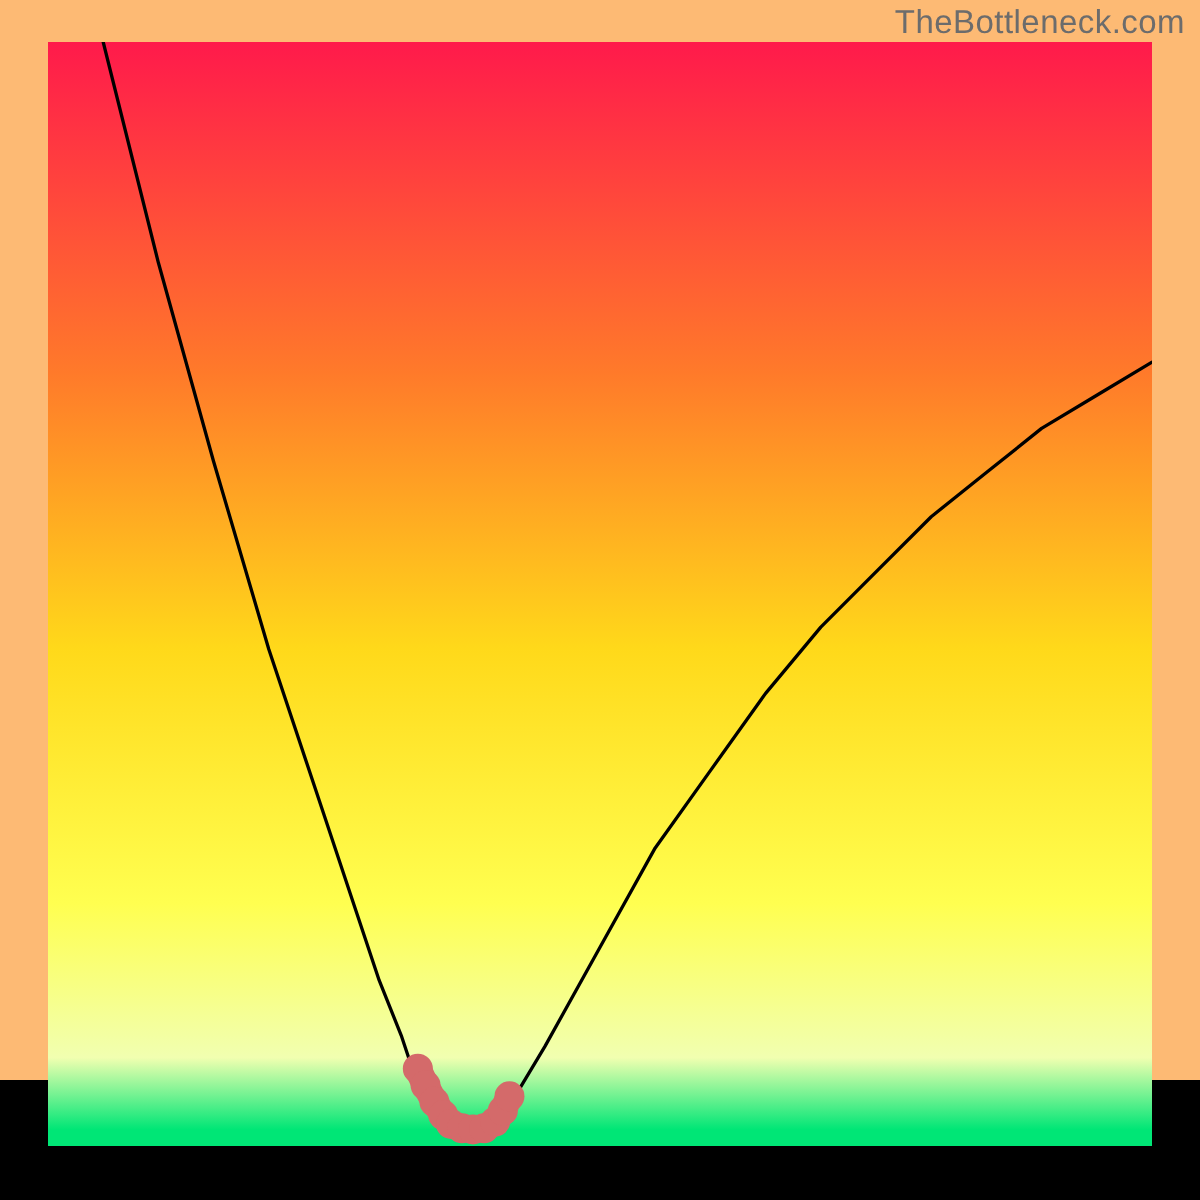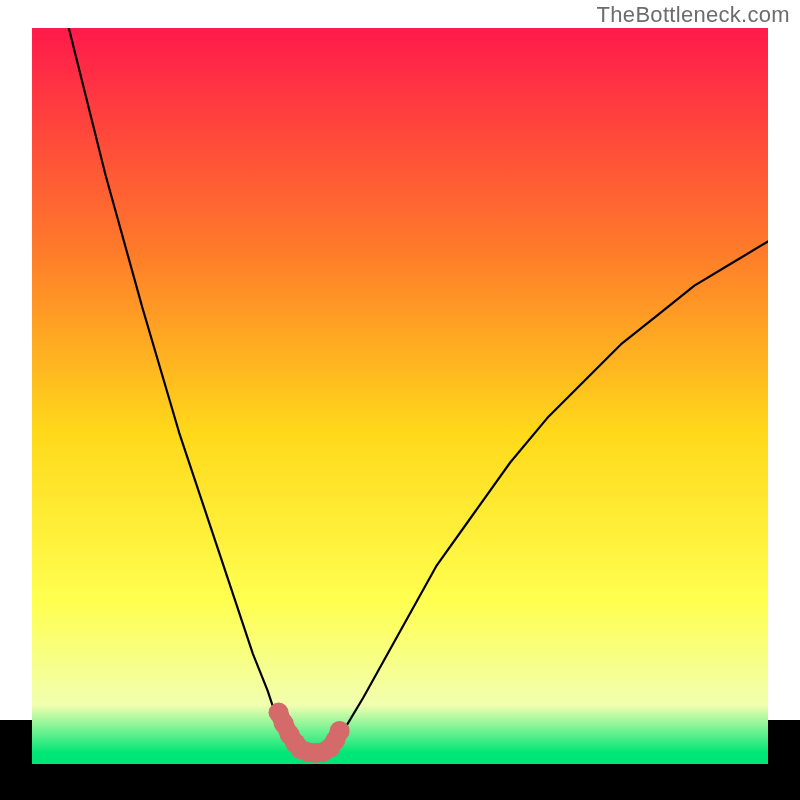--- a/index.html
+++ b/index.html
@@ -10,21 +10,21 @@
     background: #000;
     overflow: hidden;
     font-family: Arial, Helvetica, sans-serif;
   }
   .frame {
     position: absolute;
     left: 0;
     top: 0;
     width: 800px;
     height: 720px;
-    background: #ffffff;
+    background: #fdba74;
     text-align: center;
   }
   .watermark {
     position: absolute;
     top: 2px;
     right: 10px;
     color: #6c6c6c;
     font-size: 22px;
     letter-spacing: 0.3px;
     z-index: 50;

